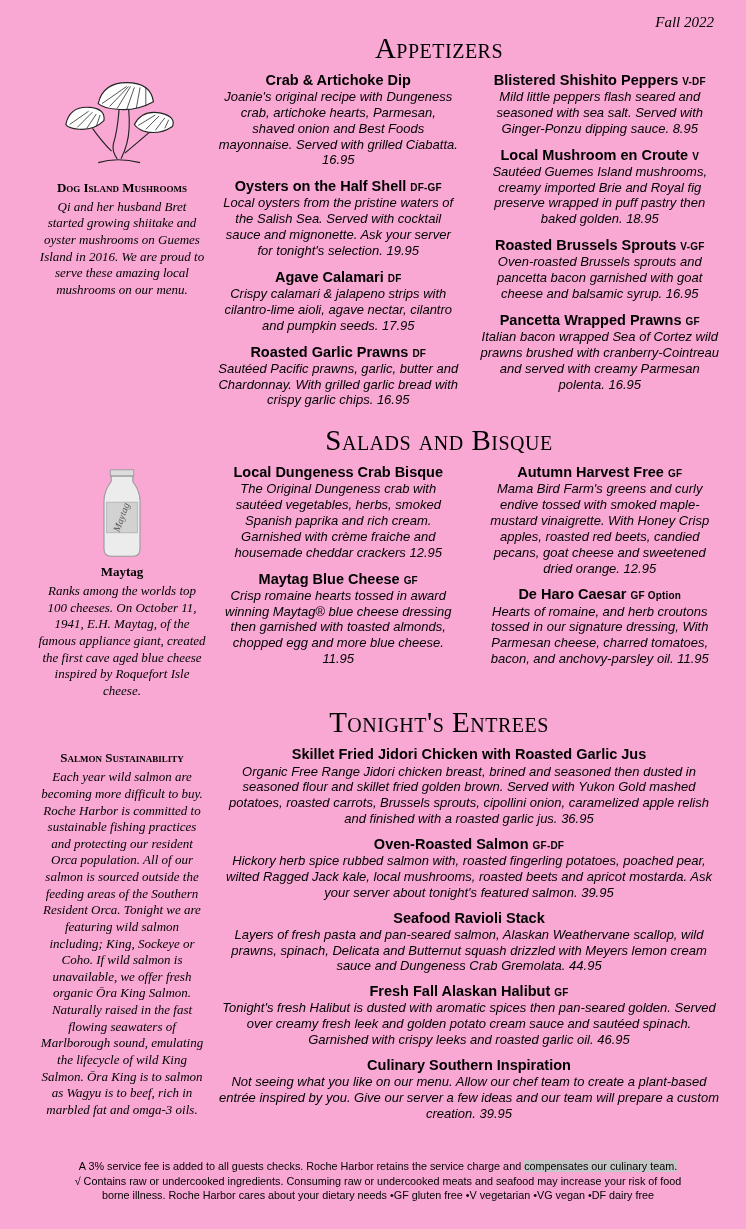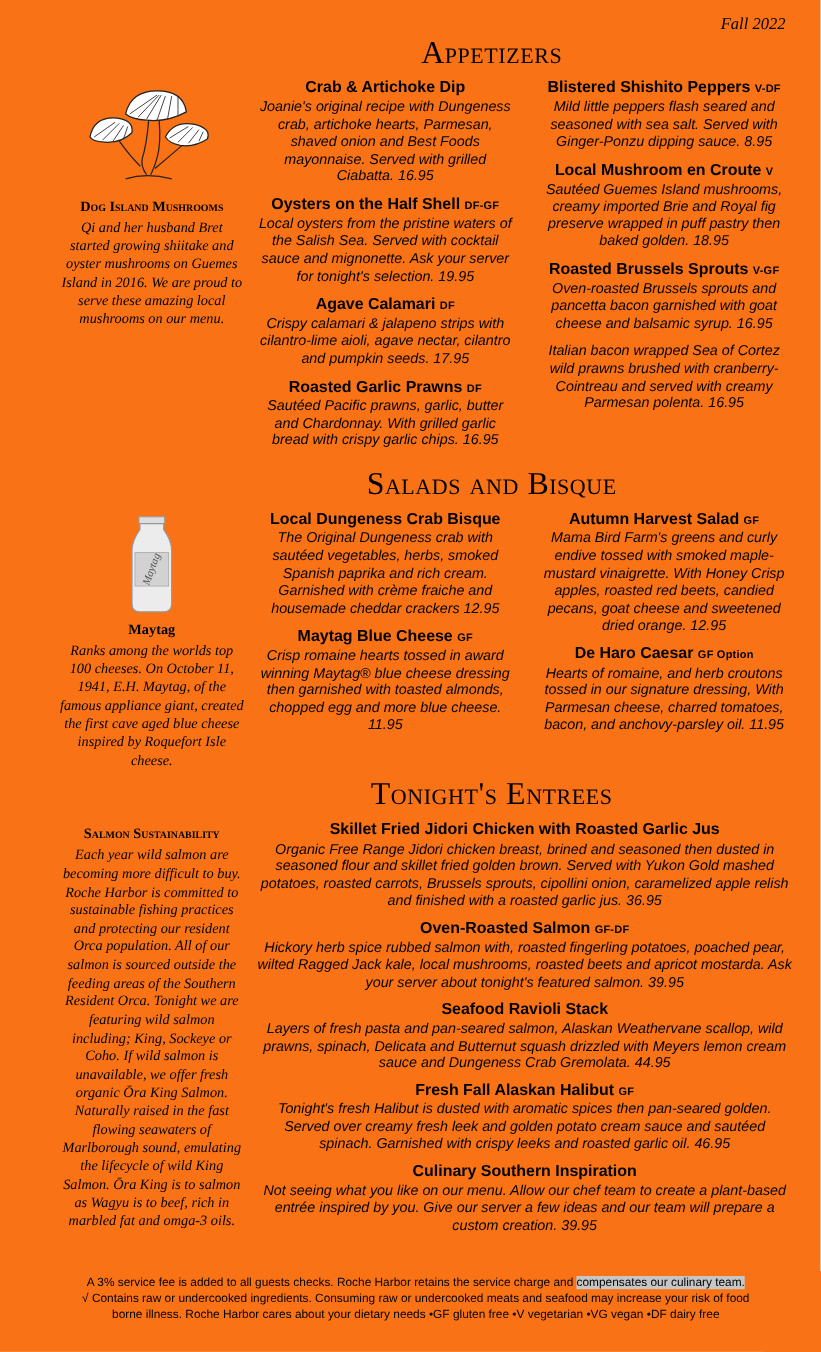--- a/index.html
+++ b/index.html
@@ -1,20 +1,20 @@
 <!DOCTYPE html>
 <html><head>
 <meta charset="utf-8">
 <style>
   * { box-sizing: border-box; }
   html, body { margin: 0; padding: 0; background: #ffffff; }
   .page {
     width: 746px; height: 1229px; overflow: hidden; position: relative;
-    background: #f97316; color: #000;
-    padding: 14px 26px 8px 54px;
+    background: #f9a8d4; color: #000;
+    padding: 14px 26px 8px 38px;
     font-family: "Liberation Sans", "DejaVu Sans", sans-serif;
   }
   .edition {
     text-align: right; font-family: "Liberation Serif", "DejaVu Serif", serif;
     font-style: italic; font-size: 15px; margin-bottom: 2px; padding-right: 6px;
   }
   .heading {
     font-family: "Liberation Serif", "DejaVu Serif", serif;
     font-variant: small-caps; font-weight: 400; font-size: 29px; line-height: 1.1;
     text-align: center; margin: 2px 0 6px 120px; letter-spacing: 0.5px;
@@ -113,20 +113,21 @@
             <div class="item-title"><span>Local Mushroom en Croute</span> <span class="diet-tag">V</span></div>
             <div class="item-desc"><span>Sautéed Guemes Island mushrooms, creamy imported Brie and Royal fig preserve wrapped in puff pastry then baked golden.</span> <span>18.95</span></div>
           </div>
 
           <div class="menu-item">
             <div class="item-title"><span>Roasted Brussels Sprouts</span> <span class="diet-tag">V-GF</span></div>
             <div class="item-desc"><span>Oven-roasted Brussels sprouts and pancetta bacon garnished with goat cheese and balsamic syrup.</span> <span>16.95</span></div>
           </div>
 
           <div class="menu-item">
+            <div class="item-title"><span>Pancetta Wrapped Prawns</span> <span class="diet-tag">GF</span></div>
             <div class="item-desc"><span>Italian bacon wrapped Sea of Cortez wild prawns brushed with cranberry-Cointreau and served with creamy Parmesan polenta.</span> <span>16.95</span></div>
           </div>
 
         </div>
       </div>
     </div>
   </section>
 
   <h1 class="heading">Salads and Bisque</h1>
 
@@ -153,21 +154,21 @@
 
           <div class="menu-item">
             <div class="item-title"><span>Maytag Blue Cheese</span> <span class="diet-tag">GF</span></div>
             <div class="item-desc"><span>Crisp romaine hearts tossed in award winning Maytag® blue cheese dressing then garnished with toasted almonds, chopped egg and more blue cheese.</span> <span>11.95</span></div>
           </div>
 
         </div>
         <div class="col">
 
           <div class="menu-item">
-            <div class="item-title"><span>Autumn Harvest Salad</span> <span class="diet-tag">GF</span></div>
+            <div class="item-title"><span>Autumn Harvest Free</span> <span class="diet-tag">GF</span></div>
             <div class="item-desc"><span>Mama Bird Farm's greens and curly endive tossed with smoked maple-mustard vinaigrette. With Honey Crisp apples, roasted red beets, candied pecans, goat cheese and sweetened dried orange.</span> <span>12.95</span></div>
           </div>
 
           <div class="menu-item">
             <div class="item-title"><span>De Haro Caesar</span> <span class="diet-tag">GF Option</span></div>
             <div class="item-desc"><span>Hearts of romaine, and herb croutons tossed in our signature dressing, With Parmesan cheese, charred tomatoes, bacon, and anchovy-parsley oil.</span> <span>11.95</span></div>
           </div>
 
         </div>
       </div>

